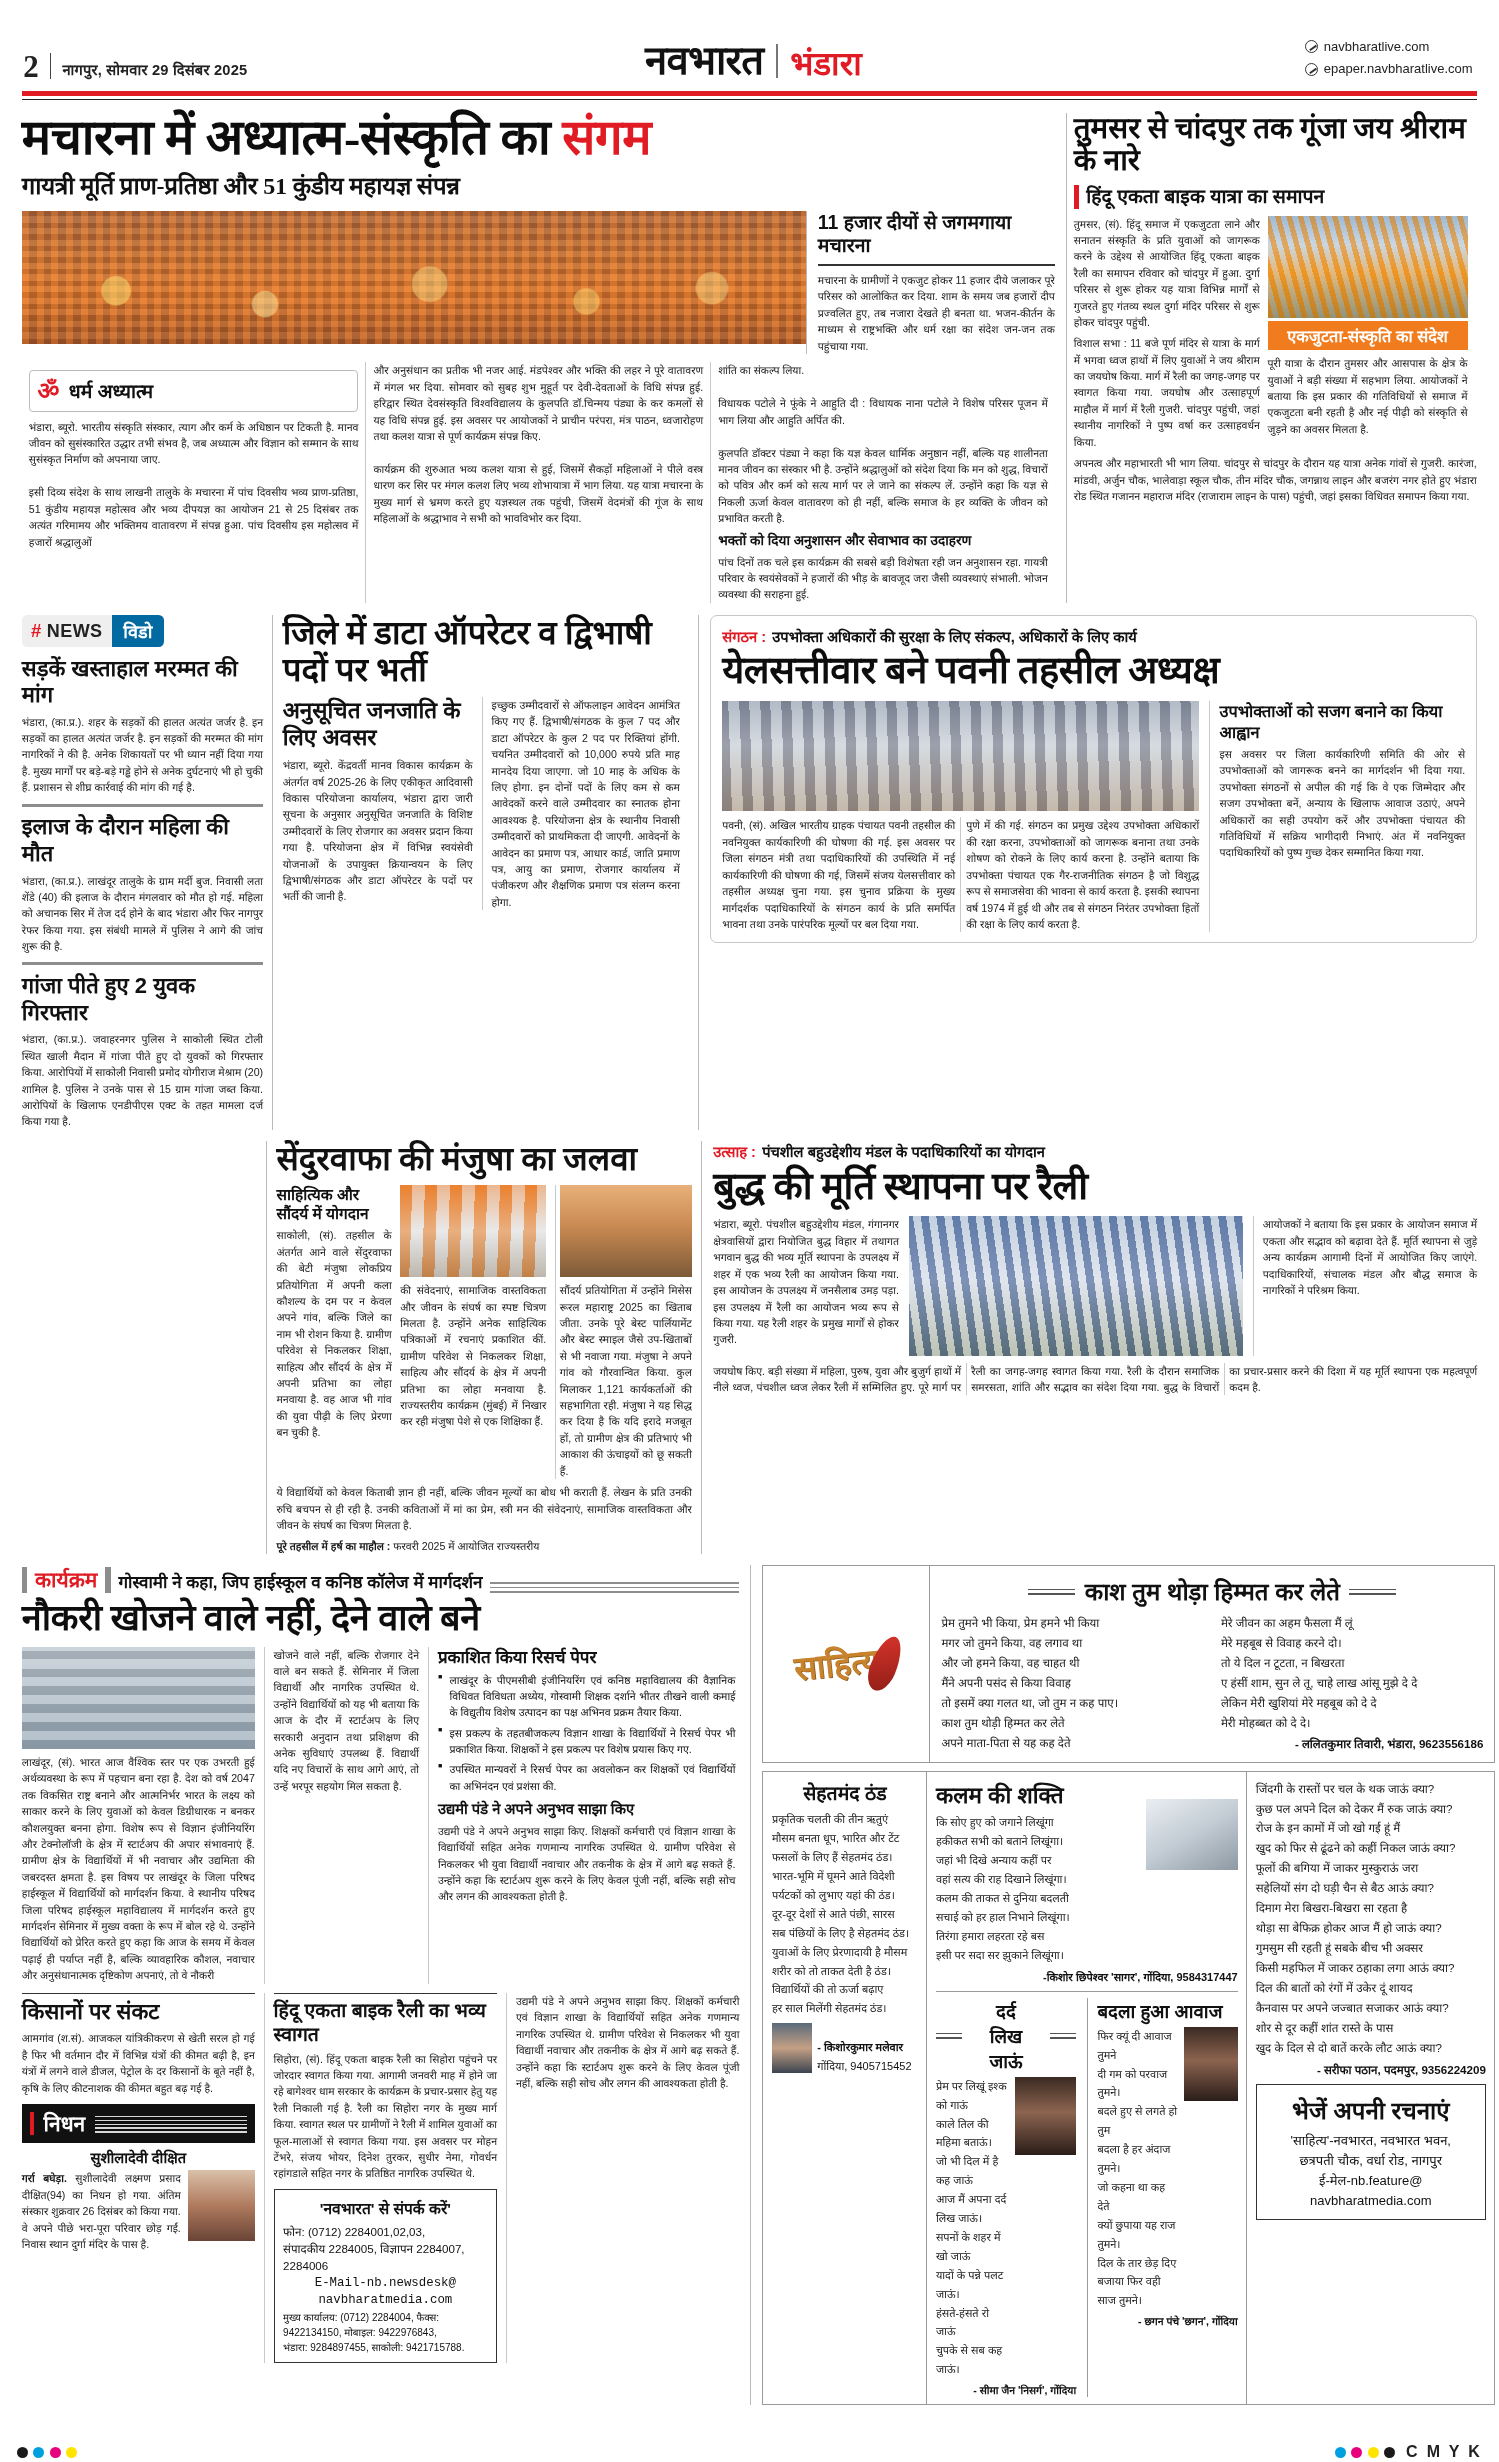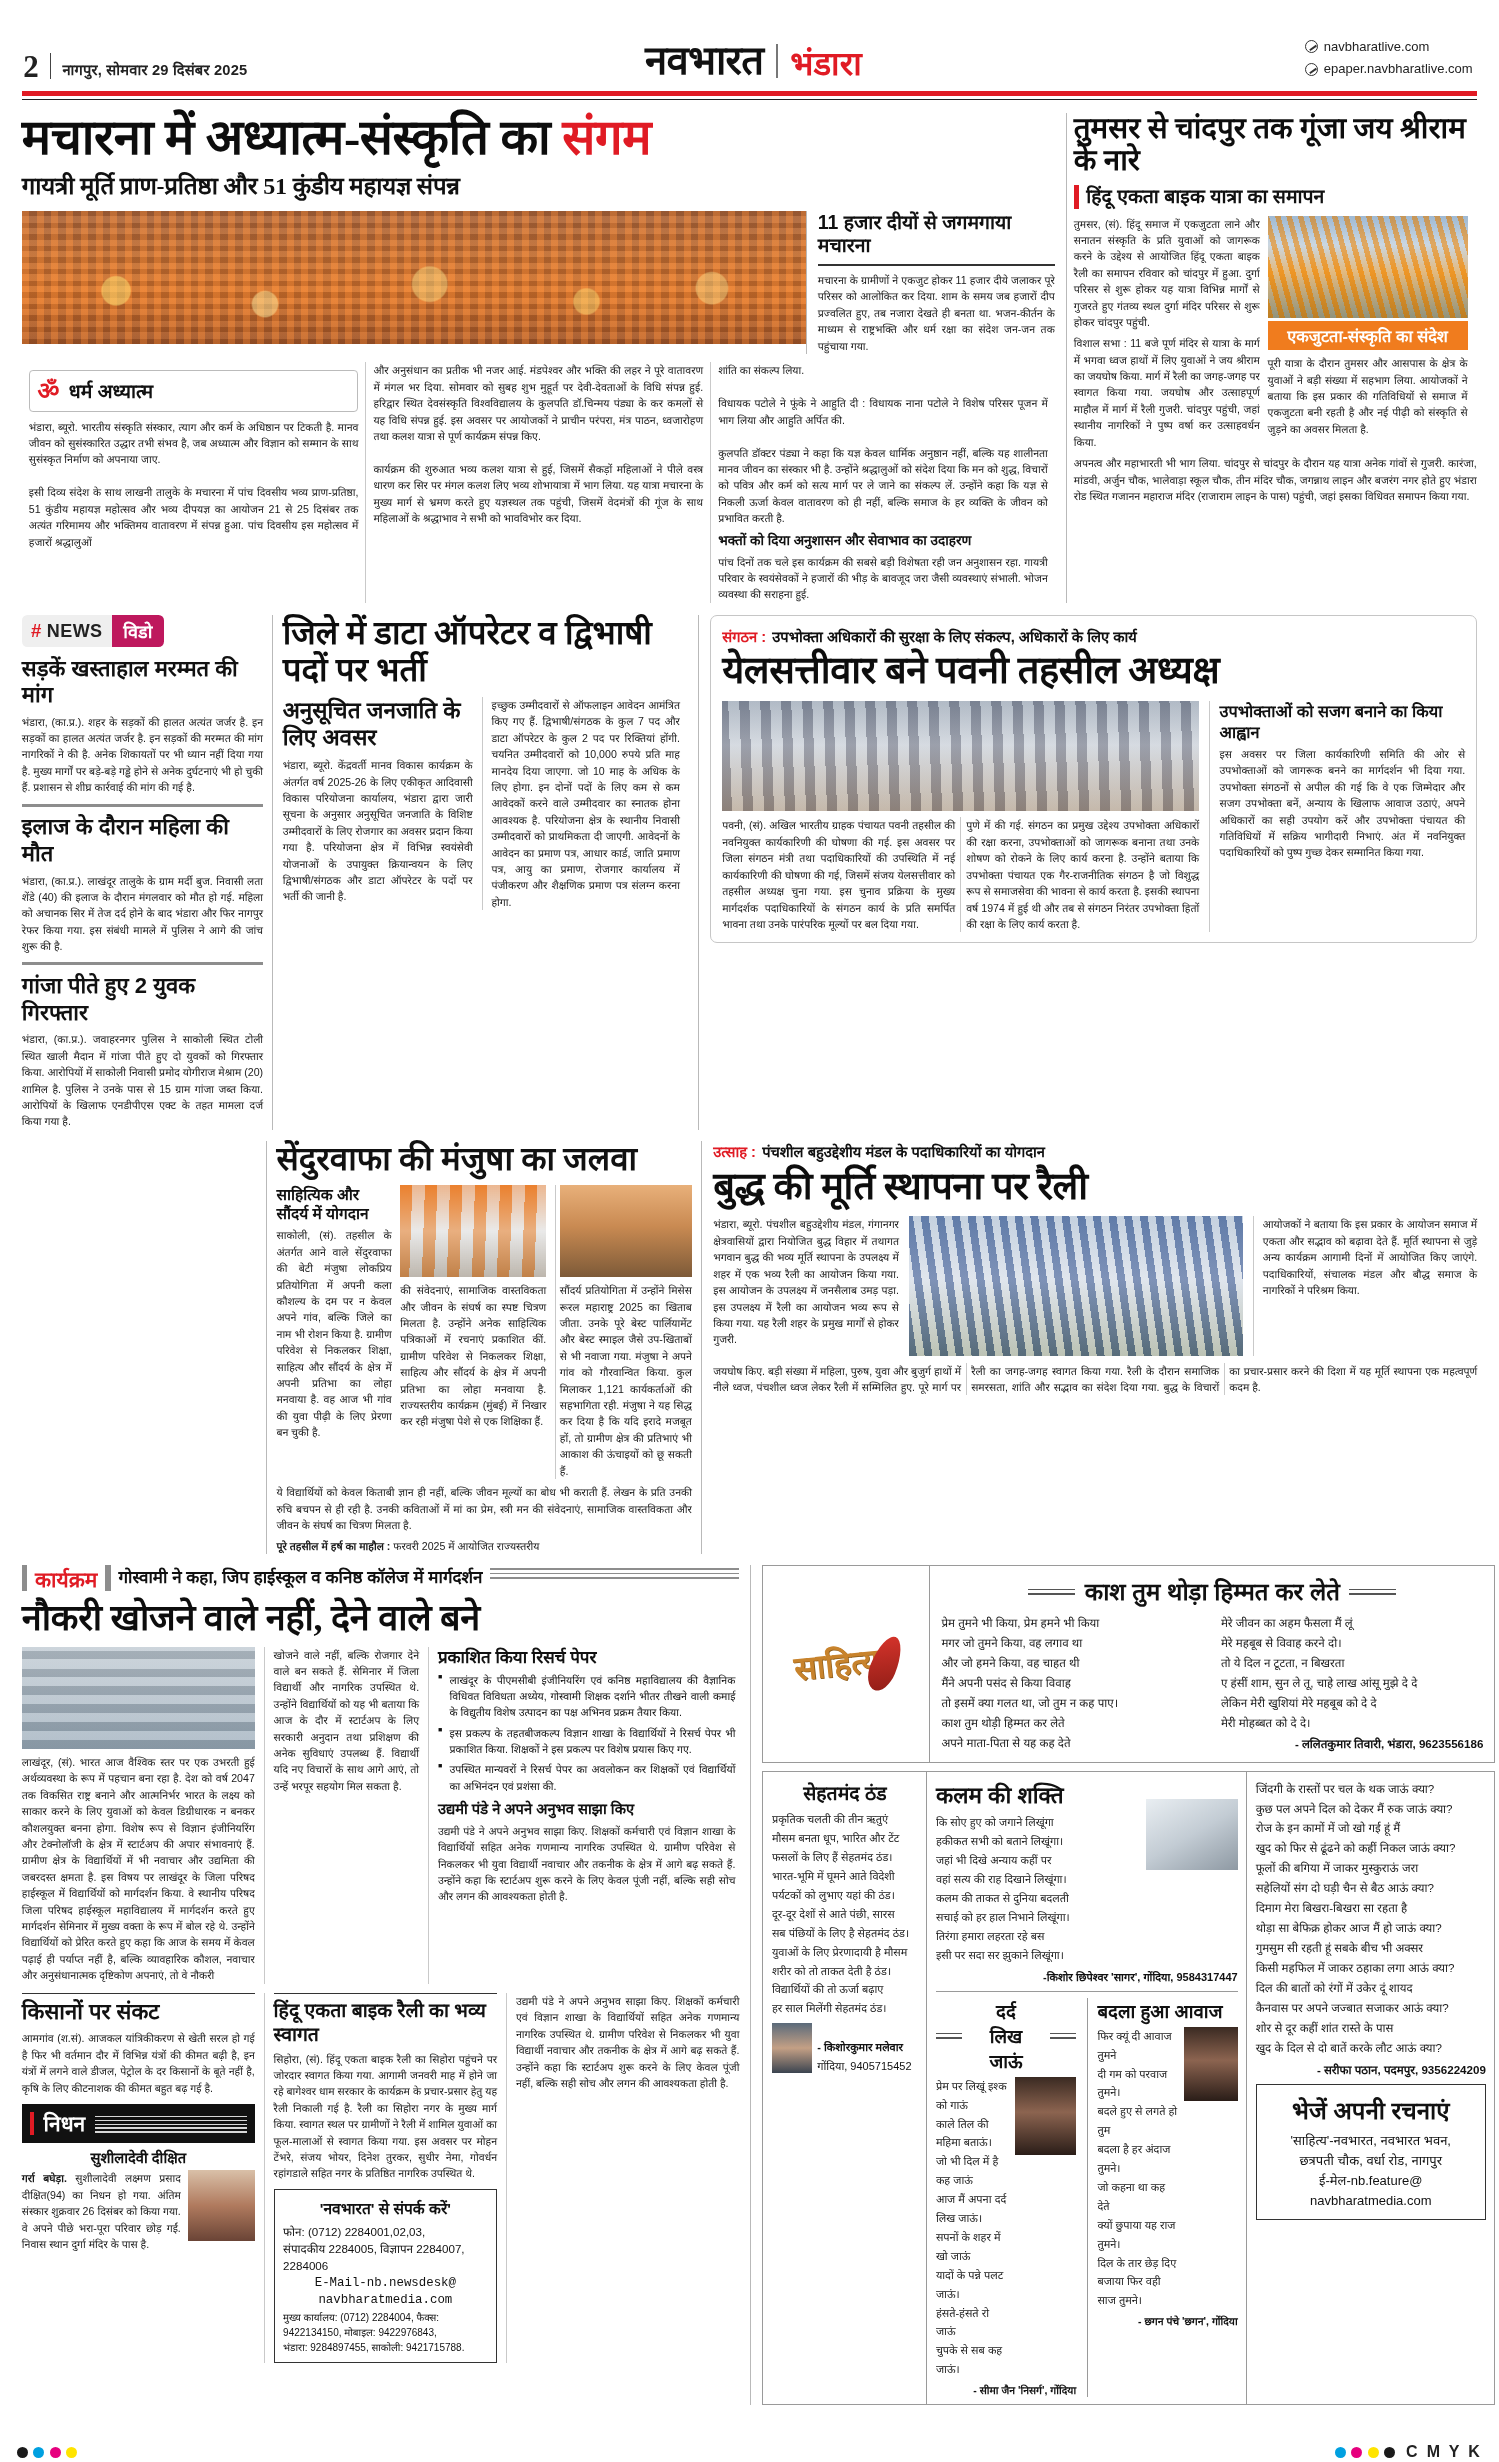--- a/index.html
+++ b/index.html
@@ -90,21 +90,21 @@
   
   .band2 { display:flex; margin-top:12.4px; padding:0 7.8px; }
   .b2-a { width:256px; padding-right:9.3px; }
   .b2-b { width:435px; padding:0 9.3px; border-left:0.8px solid #b9b9b9; }
   .b2-c { width:784px; padding-left:11px; border-left:0.8px solid #b9b9b9; }
 
   .news-badge { display:inline-flex; align-items:stretch; border-radius:5.4px; overflow:hidden; font-weight:900; }
   .nb-left { background:#efefef; padding:3.9px 9.3px; display:flex; align-items:center; gap:5.4px; }
   .nb-hash { color:#e01b24; font-size:18.6px; line-height:1; }
   .nb-news { font-size:18px; color:#222; letter-spacing:0.4px; }
-  .nb-right { background:#be185d; color:#fff; font-size:18px; padding:3.9px 11.6px; display:flex; align-items:center; }
+  .nb-right { background:#0369a1; color:#fff; font-size:18px; padding:3.9px 11.6px; display:flex; align-items:center; }
 
   .h-block { font-size:22px; font-weight:800; line-height:1.2; margin:8.5px 0 5.4px; color:#111; }
   .hr-grey { height:3.1px; background:#8d8d8d; margin:7.8px 0; }
 
   .b2b-head { font-size:33px; font-weight:800; line-height:1.12; color:#0d0d0d; }
   .b2b-sub { font-size:22.5px; font-weight:800; line-height:1.2; margin-top:7.8px; color:#111; }
 
   .card { border:0.8px solid #c6c6c6; border-radius:7px; padding:9.3px 11px; }
   .kicker-line { display:flex; align-items:baseline; gap:6.2px; font-size:14.7px; font-weight:700; }
   .kicker-red { color:#e01b24; font-weight:900; }
@@ -140,21 +140,21 @@
   .band3 { display:flex; margin-top:11.6px; padding:0 7.8px; }
   .b3-a { width:264px; padding-right:9.3px; }
   .b3-b { width:435px; padding:0 9.3px; border-left:0.8px solid #b9b9b9; }
   .b3-c { width:776px; padding-left:11px; border-left:0.8px solid #b9b9b9; }
 
   
   .band4 { display:flex; margin-top:11px; padding:0 7.8px; }
   .b4-left { width:737px; padding-right:11px; }
   .b4-right { width:745px; padding-left:11px; border-left:0.8px solid #b9b9b9; }
 
-  .prog-bar { display:flex; align-items:flex-start; gap:7.8px; margin-bottom:6.2px; }
+  .prog-bar { display:flex; align-items:flex-end; gap:7.8px; margin-bottom:6.2px; }
   .prog-accent { width:5.4px; height:26px; background:#8d8d8d; }
   .prog-label { color:#e01b24; font-size:21px; font-weight:900; }
   .prog-text { font-size:17px; font-weight:700; color:#111; }
   .prog-lines { flex:1; height:14px;
      background:repeating-linear-gradient(0deg,#8d8d8d 0 1.6px, transparent 1.6px 4.7px); }
 
   .b4-head { font-size:36px; font-weight:900; line-height:1.1; color:#0d0d0d; letter-spacing:-0.3px; }
 
   
   .sahitya { border:1.6px solid #9a9a9a; display:flex; }

